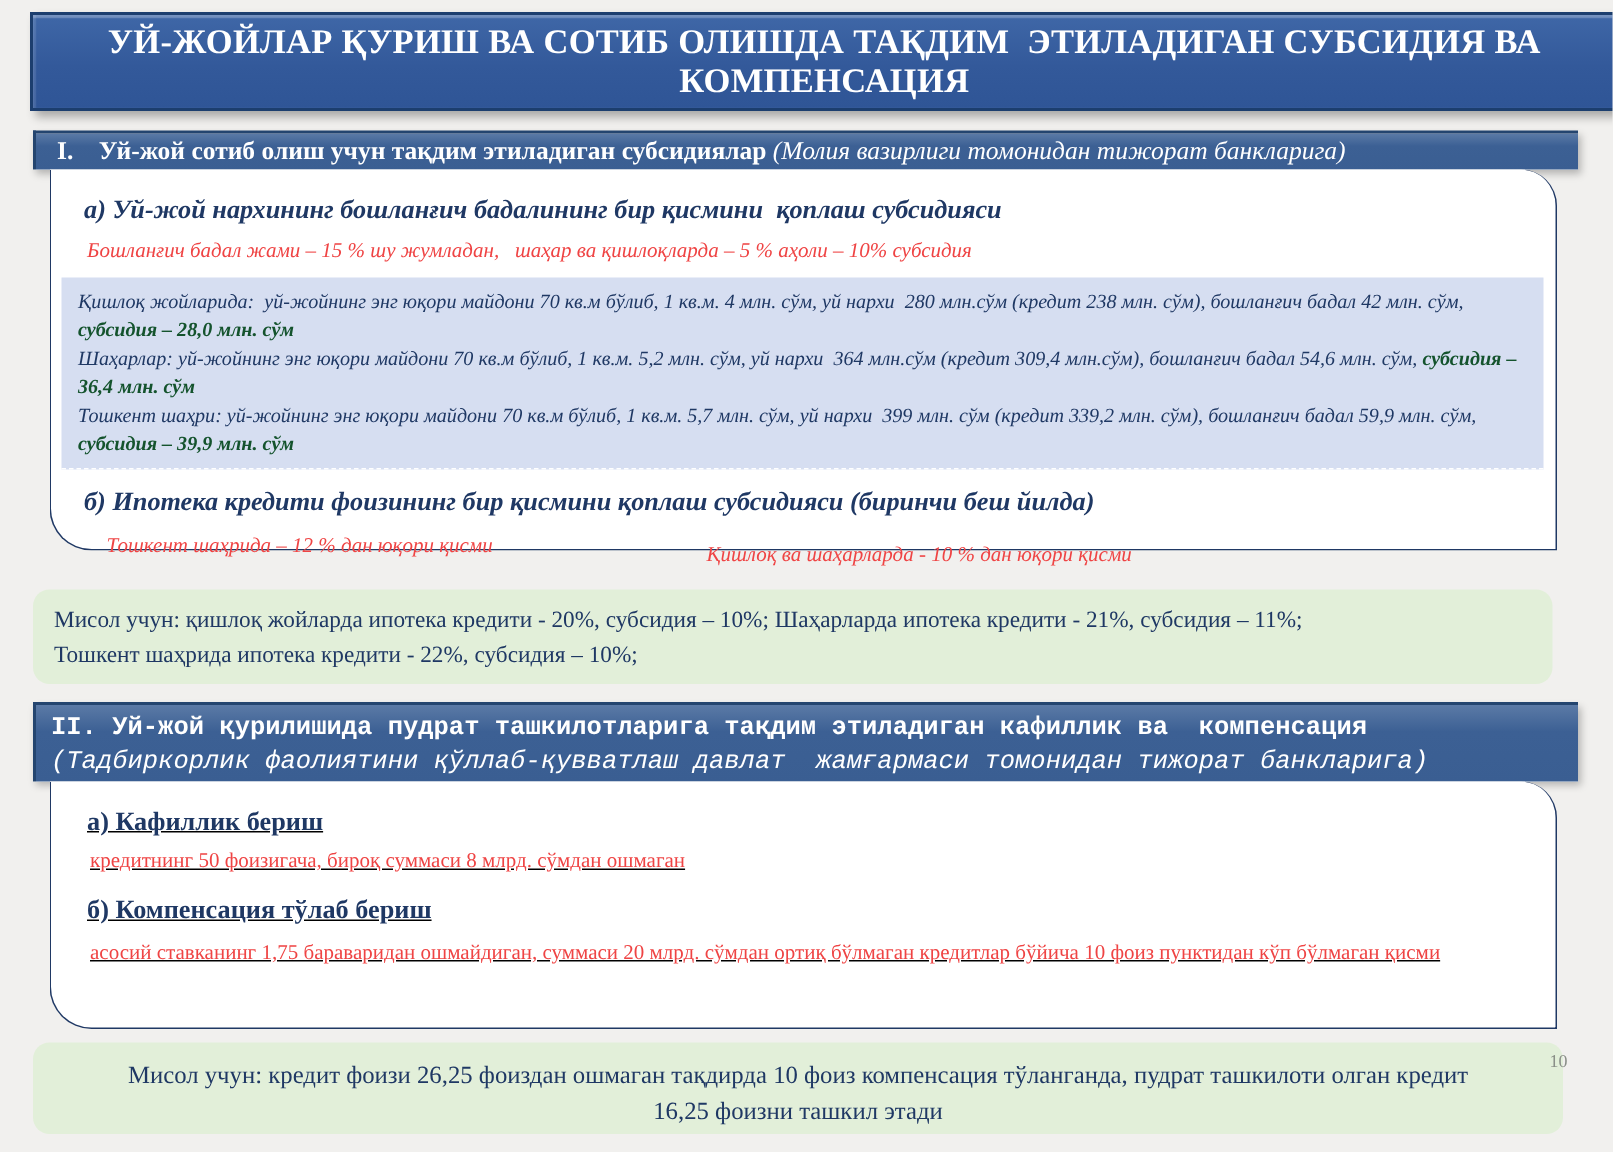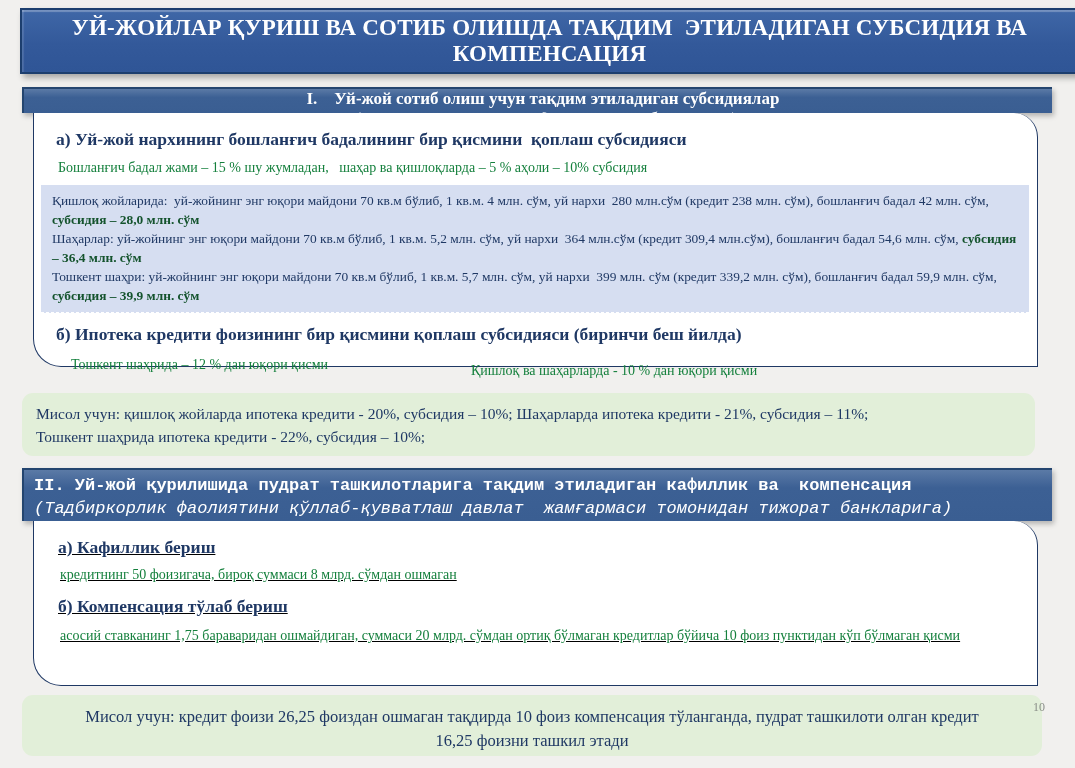--- a/index.html
+++ b/index.html
@@ -23,40 +23,40 @@
   .title-bar .t{
     color:#ffffff;font-weight:bold;font-size:23px;letter-spacing:.2px;text-align:center;
   }
 
   
   .sec-bar{
     left:22px;width:1030px;
     background:linear-gradient(180deg,#5b7aa6 0%,#3c6094 35%,#3a5e92 100%);
     border-top:2px solid #24456f;border-left:2px solid #24456f;
     box-shadow:2px 3px 5px rgba(0,0,0,.25);
-    color:#ffffff;box-sizing:border-box;flex-direction:column;
+    color:#ffffff;box-sizing:border-box;
   }
   .sec1-bar{top:87px;height:26px;display:flex;align-items:center;padding-left:14px;}
   .sec2-bar{top:468px;height:53px;padding:4px 0 0 10px;}
   .sec-bold{font-weight:bold;font-size:17px;}
   .sec-italic{font-style:italic;font-size:17px;}
   .sec2-bar .line{display:block;line-height:23px;font-family:Liberation Mono, monospace;}
 
   
   .content-box{
     left:33px;width:1005px;background:#ffffff;
     border:1.5px solid #1f3864;
     border-radius:0 24px 0 28px;
     box-sizing:border-box;
   }
-  .box1{top:113px;height:254px;border-top:none;}
+  .box1{top:113px;height:254px;border-top:none;font-style:italic;}
   .box2{top:521px;height:165px;border-top:none;text-decoration:underline;}
 
   .sub-title{color:#1f3864;font-weight:bold;font-size:17.5px;}
-  .body-text{color:#15803d;font-size:14px;}
+  .body-text{color:#ef4444;font-size:14px;}
 
   .box1 .sub-a-title{margin:16px 0 0 22px;}
   .box1 .badal-line{margin:10px 0 0 24px;}
 
   .info-box{
     margin:9px 0 0 7px;width:988px;box-sizing:border-box;
     background:#d6def1;
     padding:6px 11px 7px 11px;
     border-bottom:1px dashed #ffffff;
   }

